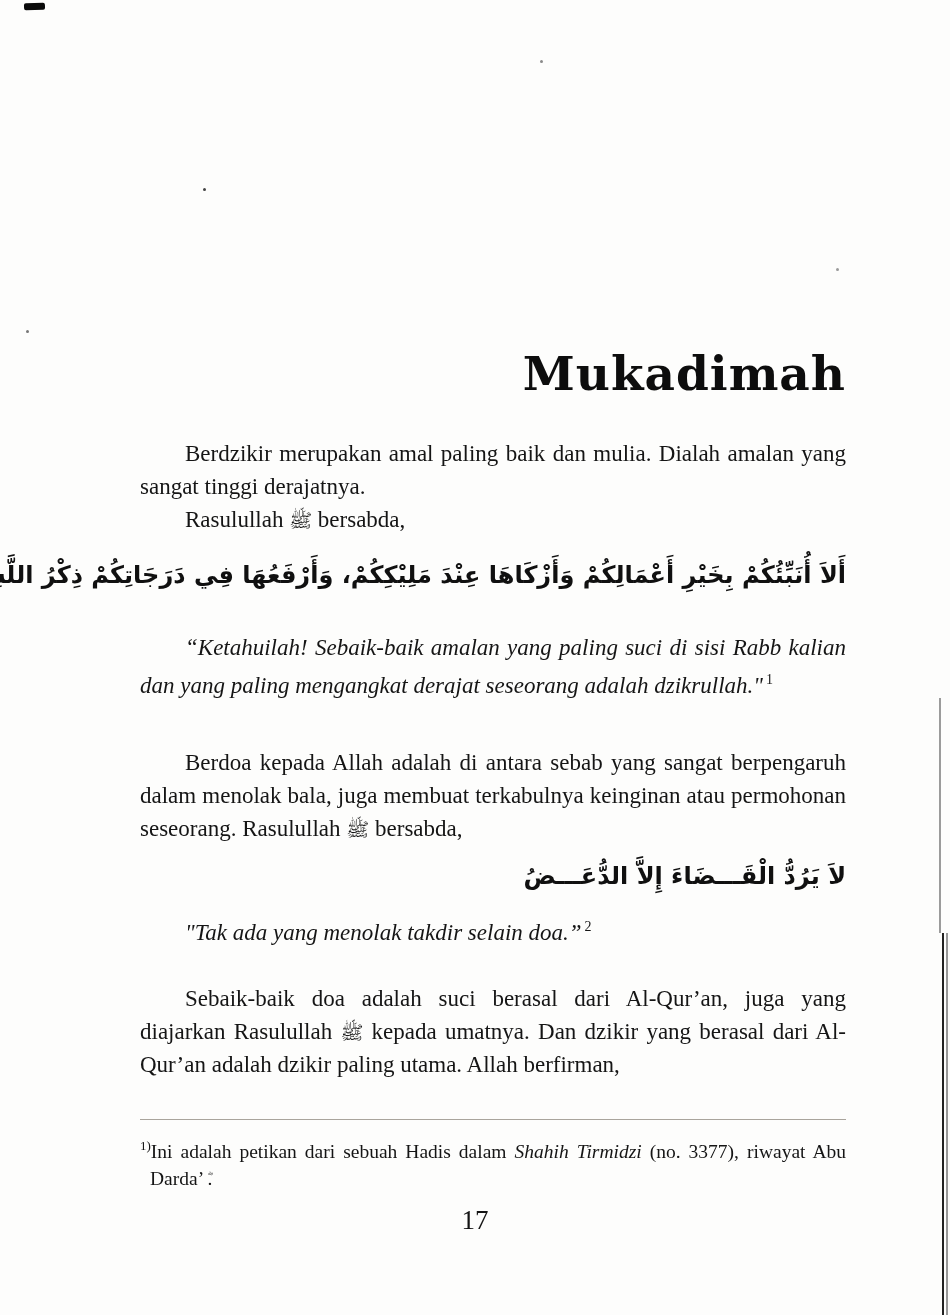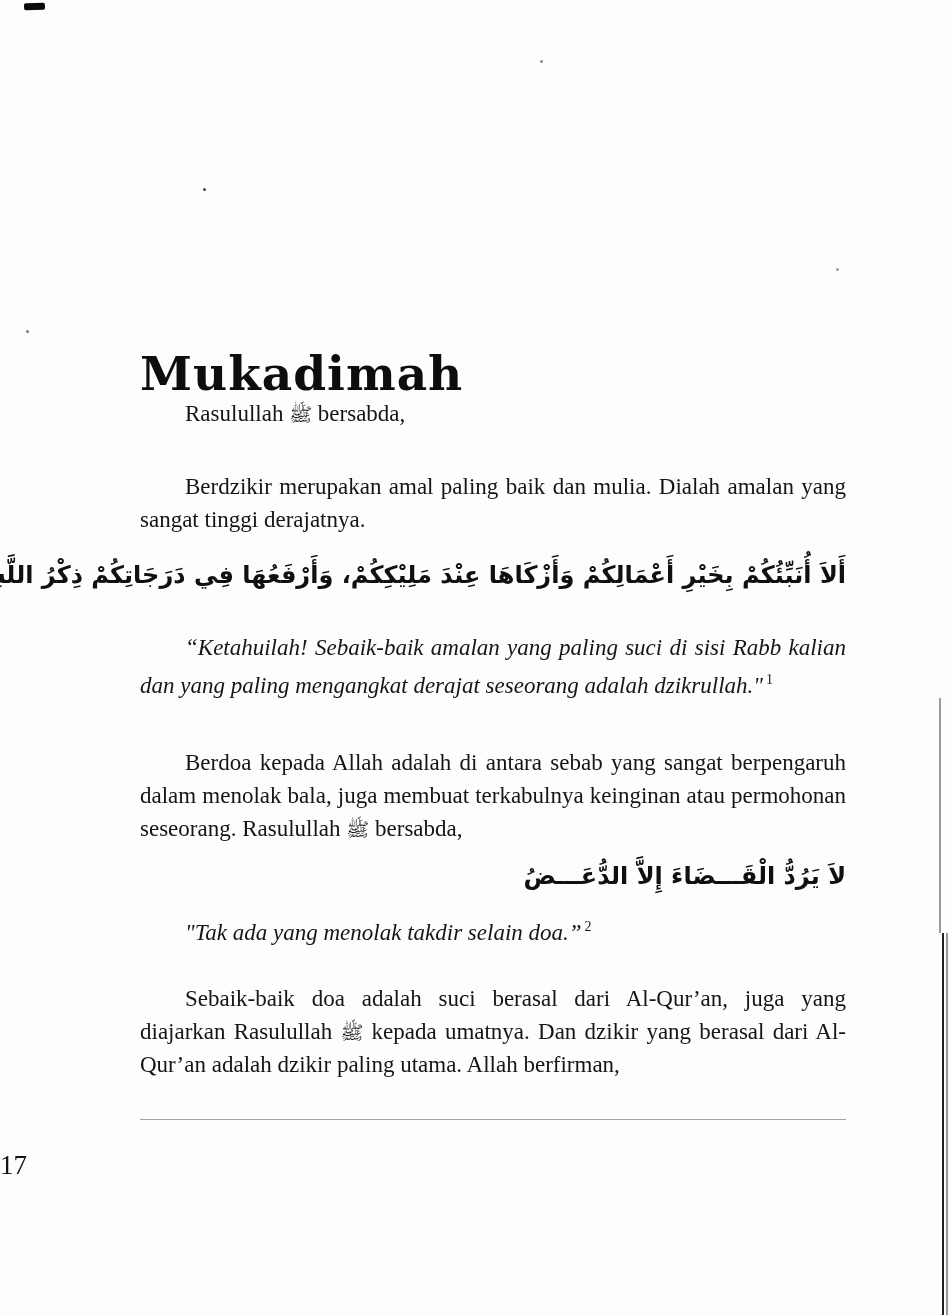--- a/index.html
+++ b/index.html
@@ -14,21 +14,21 @@
   }
   .content {
     position: absolute;
     left: 140px;
     top: 0;
     width: 706px;
     padding-top: 350px;
   }
   .title {
     margin: 0;
-    text-align: left;
+    text-align: right;
     font-family: "DejaVu Serif", serif;
     font-weight: 800;
     font-size: 47px;
     line-height: 1.0;
     letter-spacing: 1px;
     color: #0d0d0d;
   }
   p { margin: 0; }
   .body {
     font-size: 23px;
@@ -86,23 +86,24 @@
     font-size: 19.5px;
     line-height: 27px;
     text-align: justify;
     padding-left: 10px;
     text-indent: -10px;
   }
   .fn + .fn { margin-top: 4px; }
   .fn sup { font-size: 13px; }
   .page-number {
     position: absolute;
-    top: 1150px;
+    top: 1205px;
     left: 0;
     width: 100%;
+    text-align: center;
     font-size: 27px;
     color: #141414;
   }
   
   .artifact { position: absolute; }
   .mark-top-left {
     left: 24px; top: 3px; width: 21px; height: 7px;
     background: #0a0a0a; border-radius: 2px; transform: rotate(-2deg);
   }
   .edge-line-a { left: 939px; top: 698px; width: 2px; height: 235px; background: #4a4a4a; opacity: .55; }
@@ -125,43 +126,44 @@
   <div class="artifact edge-line-c"></div>
   <div class="artifact speck speck-1"></div>
   <div class="artifact speck speck-2"></div>
   <div class="artifact speck speck-3"></div>
   <div class="artifact speck speck-4"></div>
 
   <div class="content">
 
     <h1 class="title">Mukadimah</h1>
 
+    <p class="body p1">Berdzikir merupakan amal paling baik dan mulia. Dialah amalan yang sangat tinggi derajatnya.</p>
+
     <p class="body p2"><span>Rasulullah</span>
       <span class="pbuh">ﷺ</span>
       <span>bersabda,</span></p>
-
-    <p class="body p1">Berdzikir merupakan amal paling baik dan mulia. Dialah amalan yang sangat tinggi derajatnya.</p>
 
     <p class="arabic" dir="rtl">أَلاَ أُنَبِّئُكُمْ بِخَيْرِ أَعْمَالِكُمْ وَأَزْكَاهَا عِنْدَ مَلِيْكِكُمْ، وَأَرْفَعُهَا فِي دَرَجَاتِكُمْ ذِكْرُ اللَّهِ</p>
 
     <p class="quote quote1"><span>“Ketahuilah! Sebaik-baik amalan yang paling suci di sisi Rabb kalian dan yang paling mengangkat derajat seseorang adalah dzikrullah."</span><sup class="fnref">1</sup></p>
 
     <p class="body p3"><span>Berdoa kepada Allah adalah di antara sebab yang sangat berpengaruh dalam menolak bala, juga membuat terkabulnya keinginan atau permohonan seseorang. Rasulullah</span>
       <span class="pbuh">ﷺ</span>
       <span>bersabda,</span></p>
 
     <p class="arabic arabic2" dir="rtl">لاَ يَرُدُّ الْقَـــضَاءَ إِلاَّ الدُّعَـــضُ</p>
 
     <p class="quote quote2"><span>"Tak ada yang menolak takdir selain doa.”</span><sup class="fnref">2</sup></p>
 
     <p class="body p4"><span>Sebaik-baik doa adalah suci berasal dari Al-Qur’an, juga yang diajarkan Rasulullah</span>
       <span class="pbuh">ﷺ</span>
       <span>kepada umatnya. Dan dzikir yang berasal dari Al-Qur’an adalah dzikir paling utama. Allah berfirman,</span></p>
 
     <div class="footnotes">
       <div class="fn-rule"></div>
+      <p class="fn"><sup>1)</sup><span>Ini adalah petikan dari sebuah Hadis dalam </span><i>Shahih Tirmidzi</i><span> (no. 3377), riwayat Abu Darda’ </span><span class="ra">ؓ</span><span>.</span></p>
     </div>
 
   </div>
 
   <div class="page-number">17</div>
 
 </div>
 
 </body></html>

